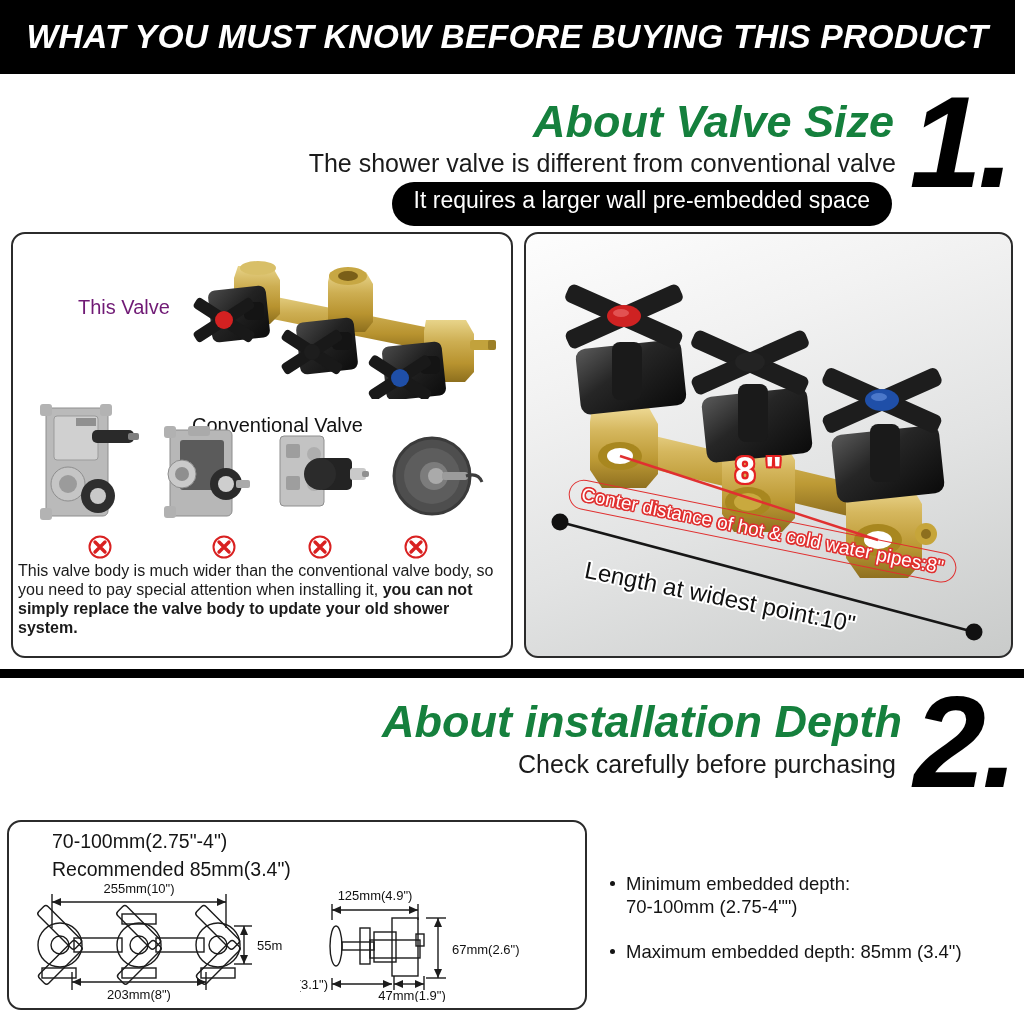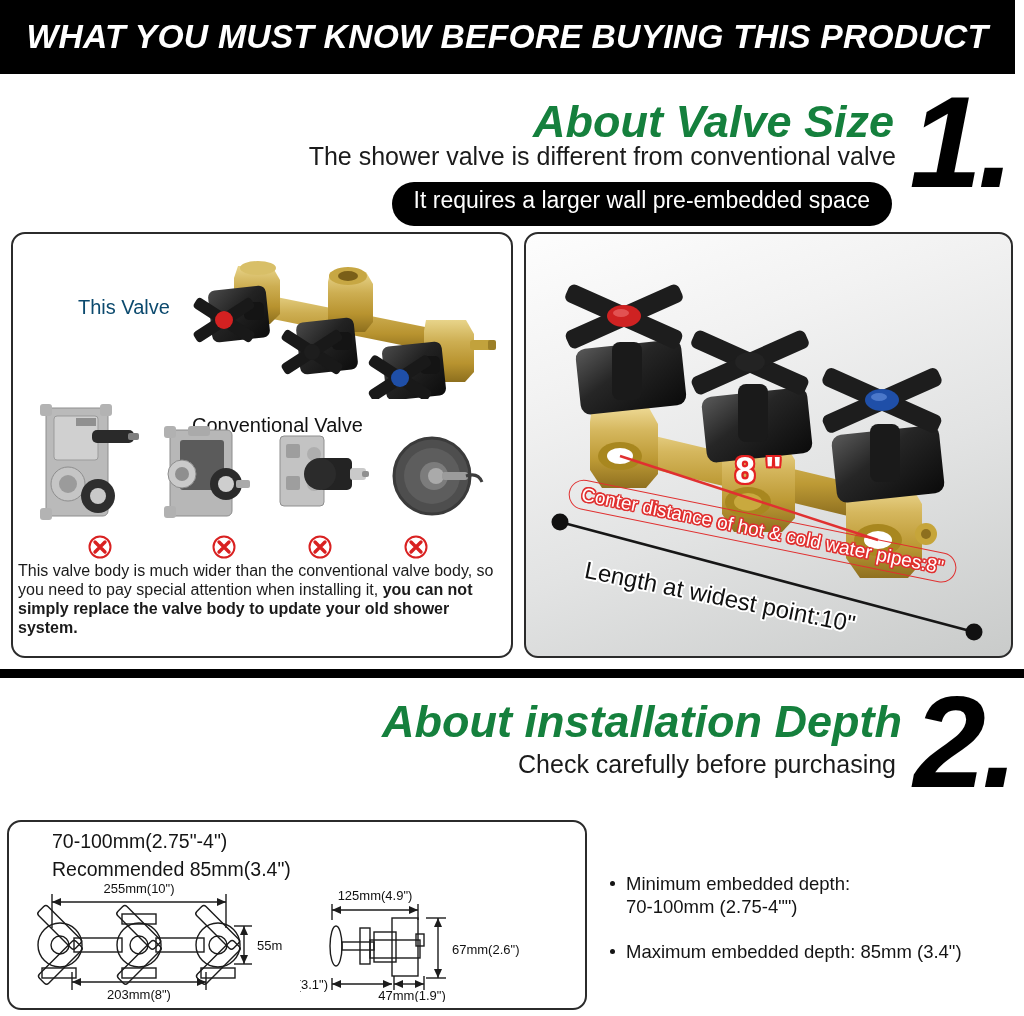--- a/index.html
+++ b/index.html
@@ -27,38 +27,38 @@
   .num1{right:14px;top:18px;font-size:130px;}
   .num2{right:10px;top:14px;font-size:130px;}
   .sec-title{
     position:absolute;font-style:italic;font-weight:bold;font-size:45px;
     color:#15803d;white-space:nowrap;
   }
   .sec1-title{right:130px;top:22px;}
   .sec-sub{
     position:absolute;font-size:25px;color:#1b1b1b;white-space:nowrap;
   }
-  .sec1-sub{right:128px;top:68px;}
+  .sec1-sub{right:128px;top:75px;}
   .pill{
     position:absolute;background:#000;color:#fff;border-radius:22px;
     padding:5px 22px 12px 22px;font-size:23px;white-space:nowrap;
     right:132px;top:108px;
   }
   
   .panel{
     position:absolute;border:2px solid #2b2b2b;border-radius:14px;
     box-sizing:border-box;overflow:hidden;
   }
   .panel-left{left:11px;top:232px;width:502px;height:426px;background:#fff;}
   .panel-right{
     left:524px;top:232px;width:489px;height:426px;
     background:linear-gradient(160deg,#fdfdfd 0%,#f2f2f2 28%,#e2e3e3 60%,#c9cbca 100%);
   }
   
-  .lbl-this-valve{position:absolute;left:78px;top:296px;font-size:20px;color:#0c4a6e;}
+  .lbl-this-valve{position:absolute;left:78px;top:296px;font-size:20px;color:#701a75;}
   .lbl-conv-valve{position:absolute;left:192px;top:414px;font-size:20px;color:#111;}
   
   .valve-hero{position:absolute;left:188px;top:244px;width:310px;height:155px;}
   
   .conv-thumb{position:absolute;filter:grayscale(1);}
   .xmark{position:absolute;width:24px;height:24px;}
   
   .left-para{
     position:absolute;left:18px;top:562px;width:482px;
     font-size:16px;line-height:1.18;color:#1a1a1a;

